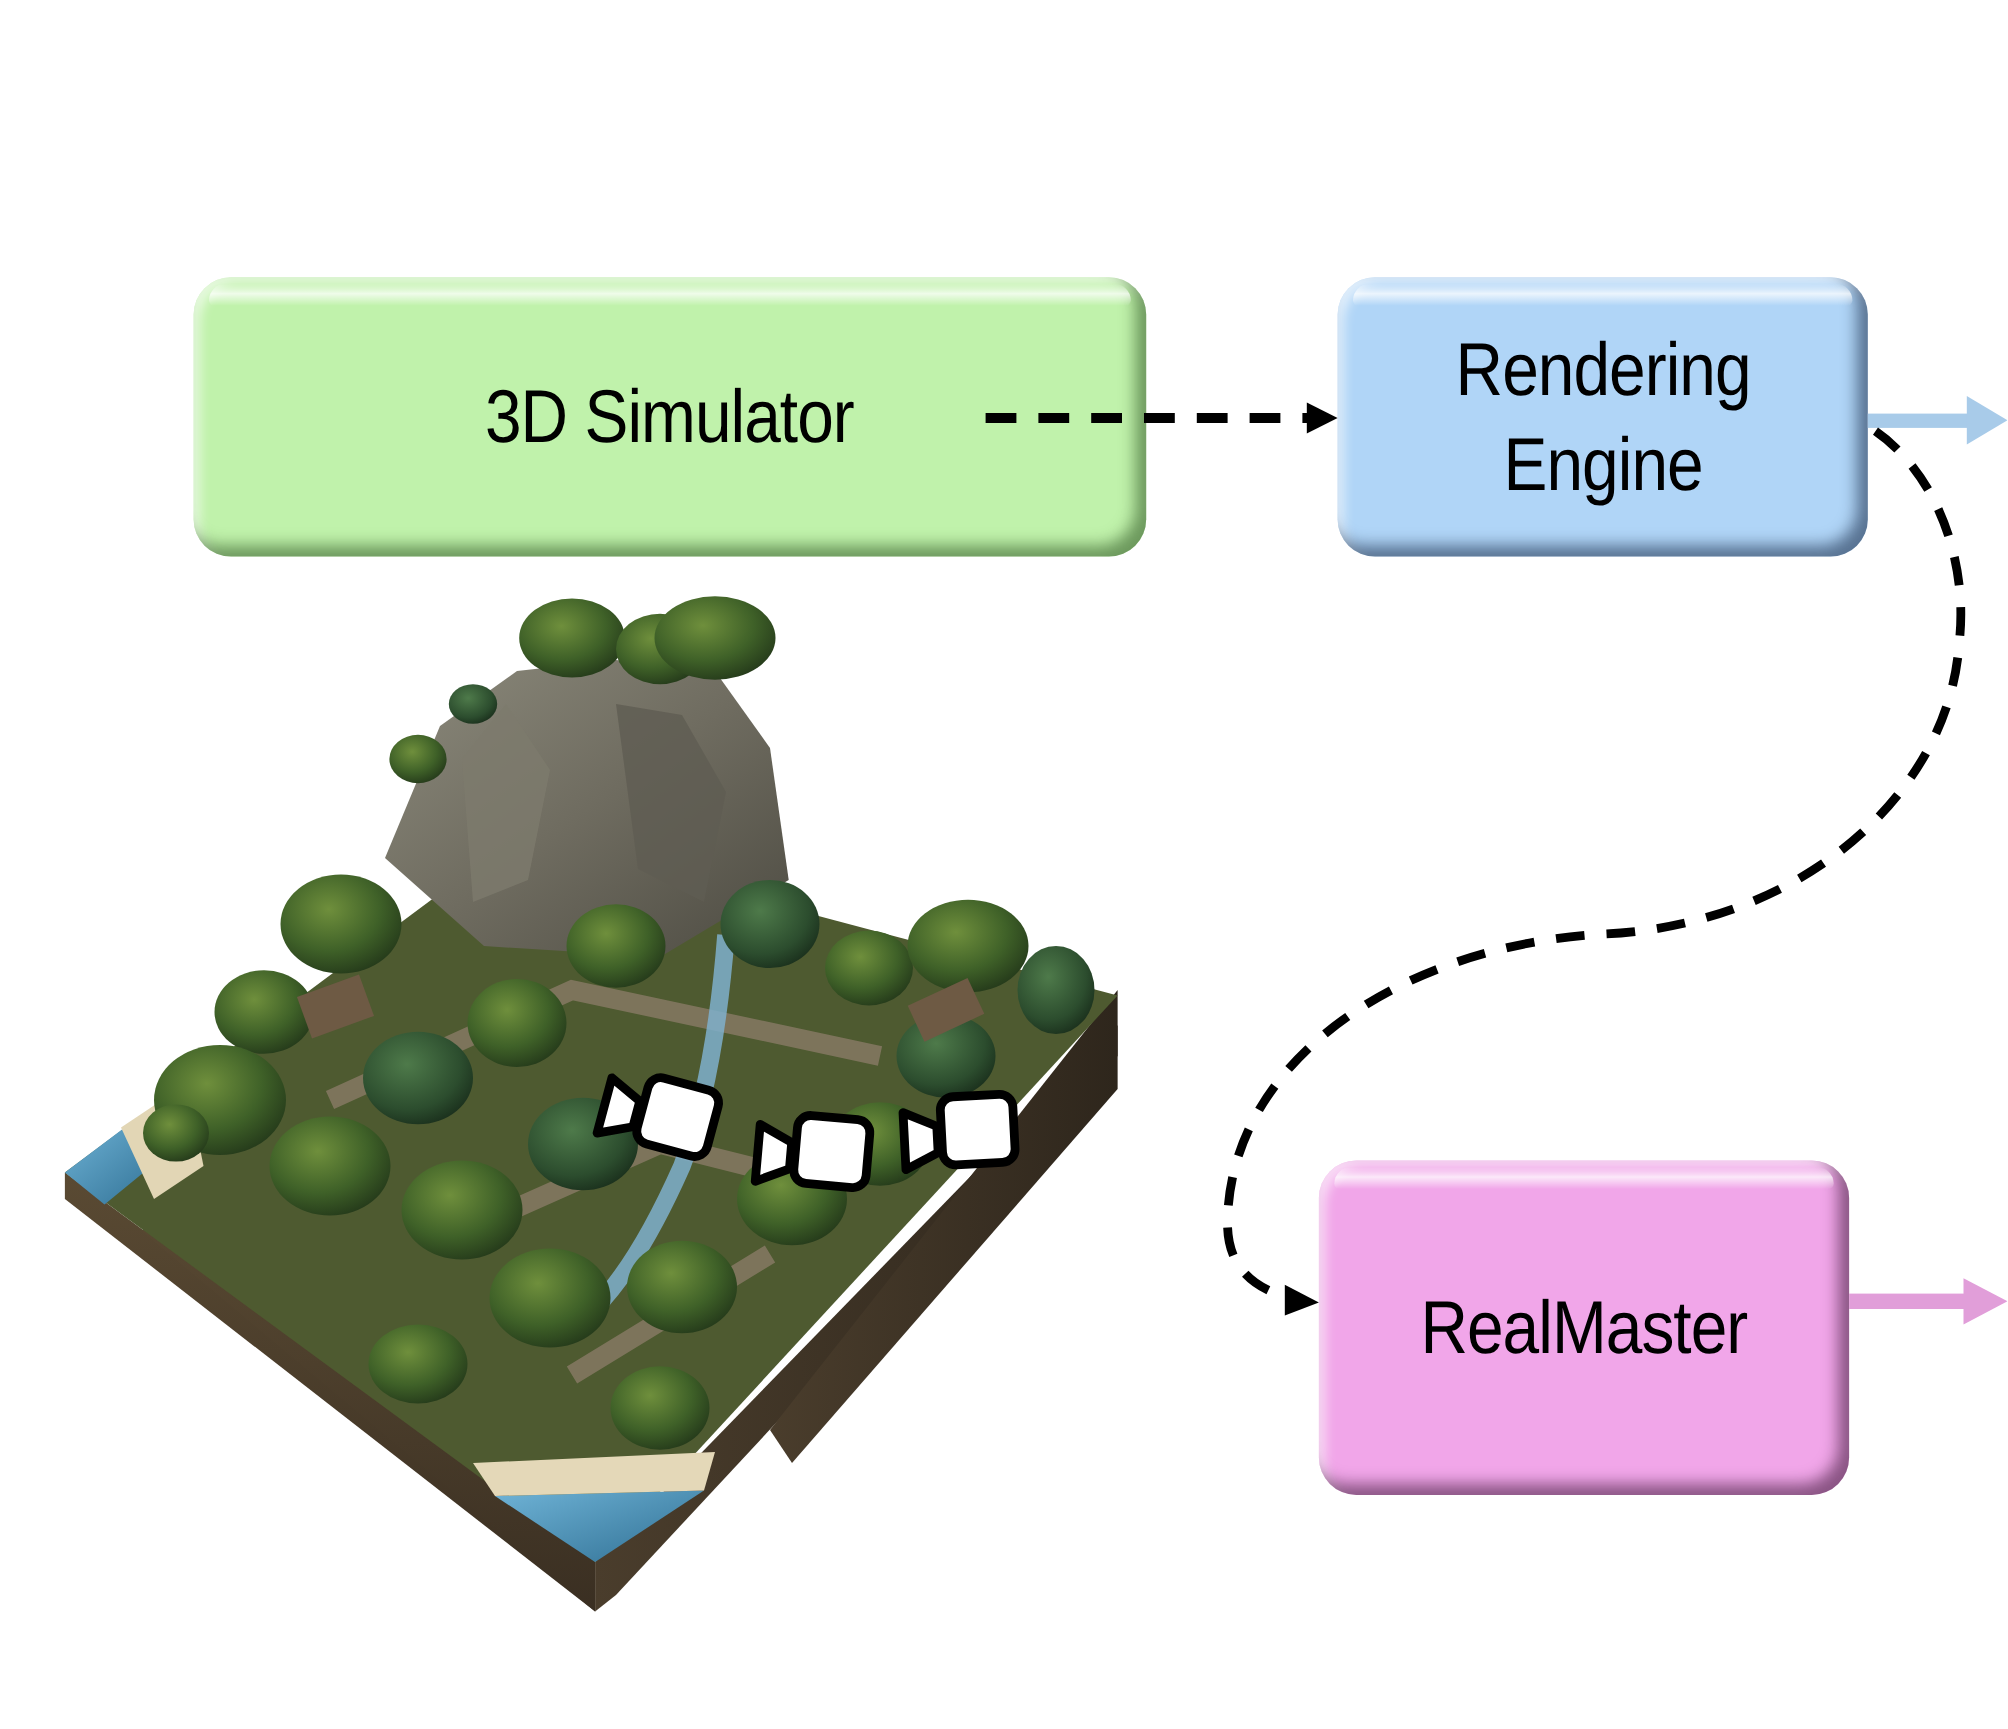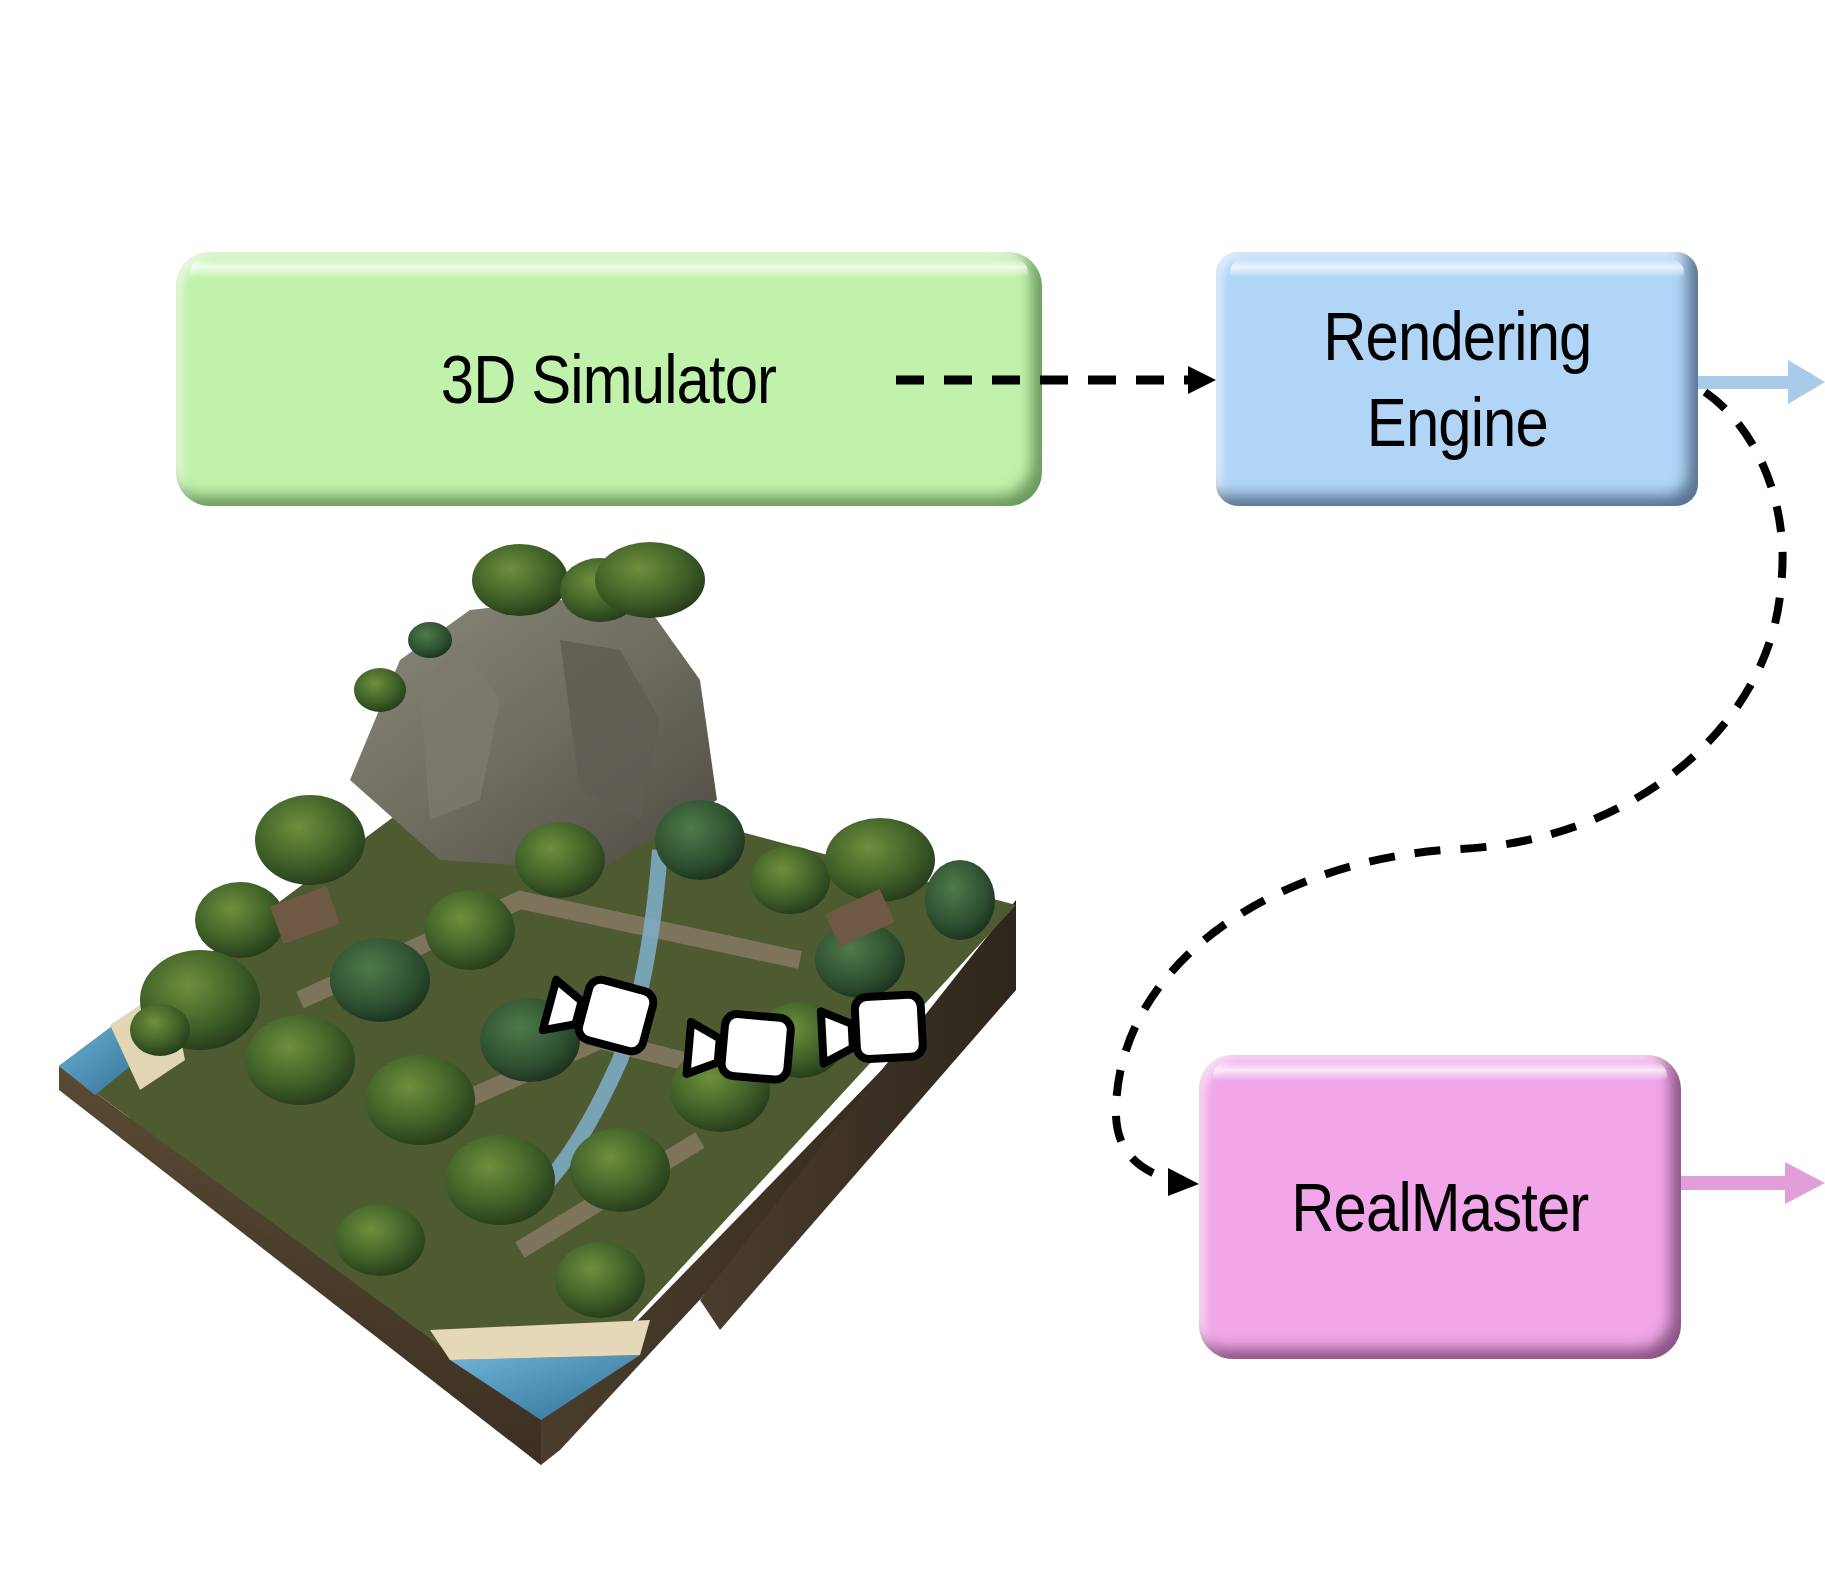--- a/index.html
+++ b/index.html
@@ -128,21 +128,21 @@
   <g transform="translate(868 1031) rotate(-3)">
     <path d="M -46 -22 L -16 -8 L -16 16 L -46 30 Z" fill="#fff" stroke="#000" stroke-width="8" stroke-linejoin="round"></path>
     <rect x="-12" y="-34" width="66" height="62" rx="12" fill="#fff" stroke="#000" stroke-width="8"></rect>
   </g>
 </svg>
 
 <div class="node node-green" style="left:176px; top:252px; width:866px; height:254px;">
   <span class="label">3D Simulator</span>
 </div>
 
-<div class="node node-blue" style="left:1216px; top:252px; width:482px; height:254px;border-radius:22px;">
+<div class="node node-blue" style="left:1216px; top:252px; width:482px; height:254px;">
   <span class="label">Rendering
 Engine</span>
 </div>
 
 <div class="node node-pink" style="left:1199px; top:1055px; width:482px; height:304px;">
   <span class="label">RealMaster</span>
 </div>
 
 <svg class="overlay" viewBox="0 0 1825 1572">
   <defs>

